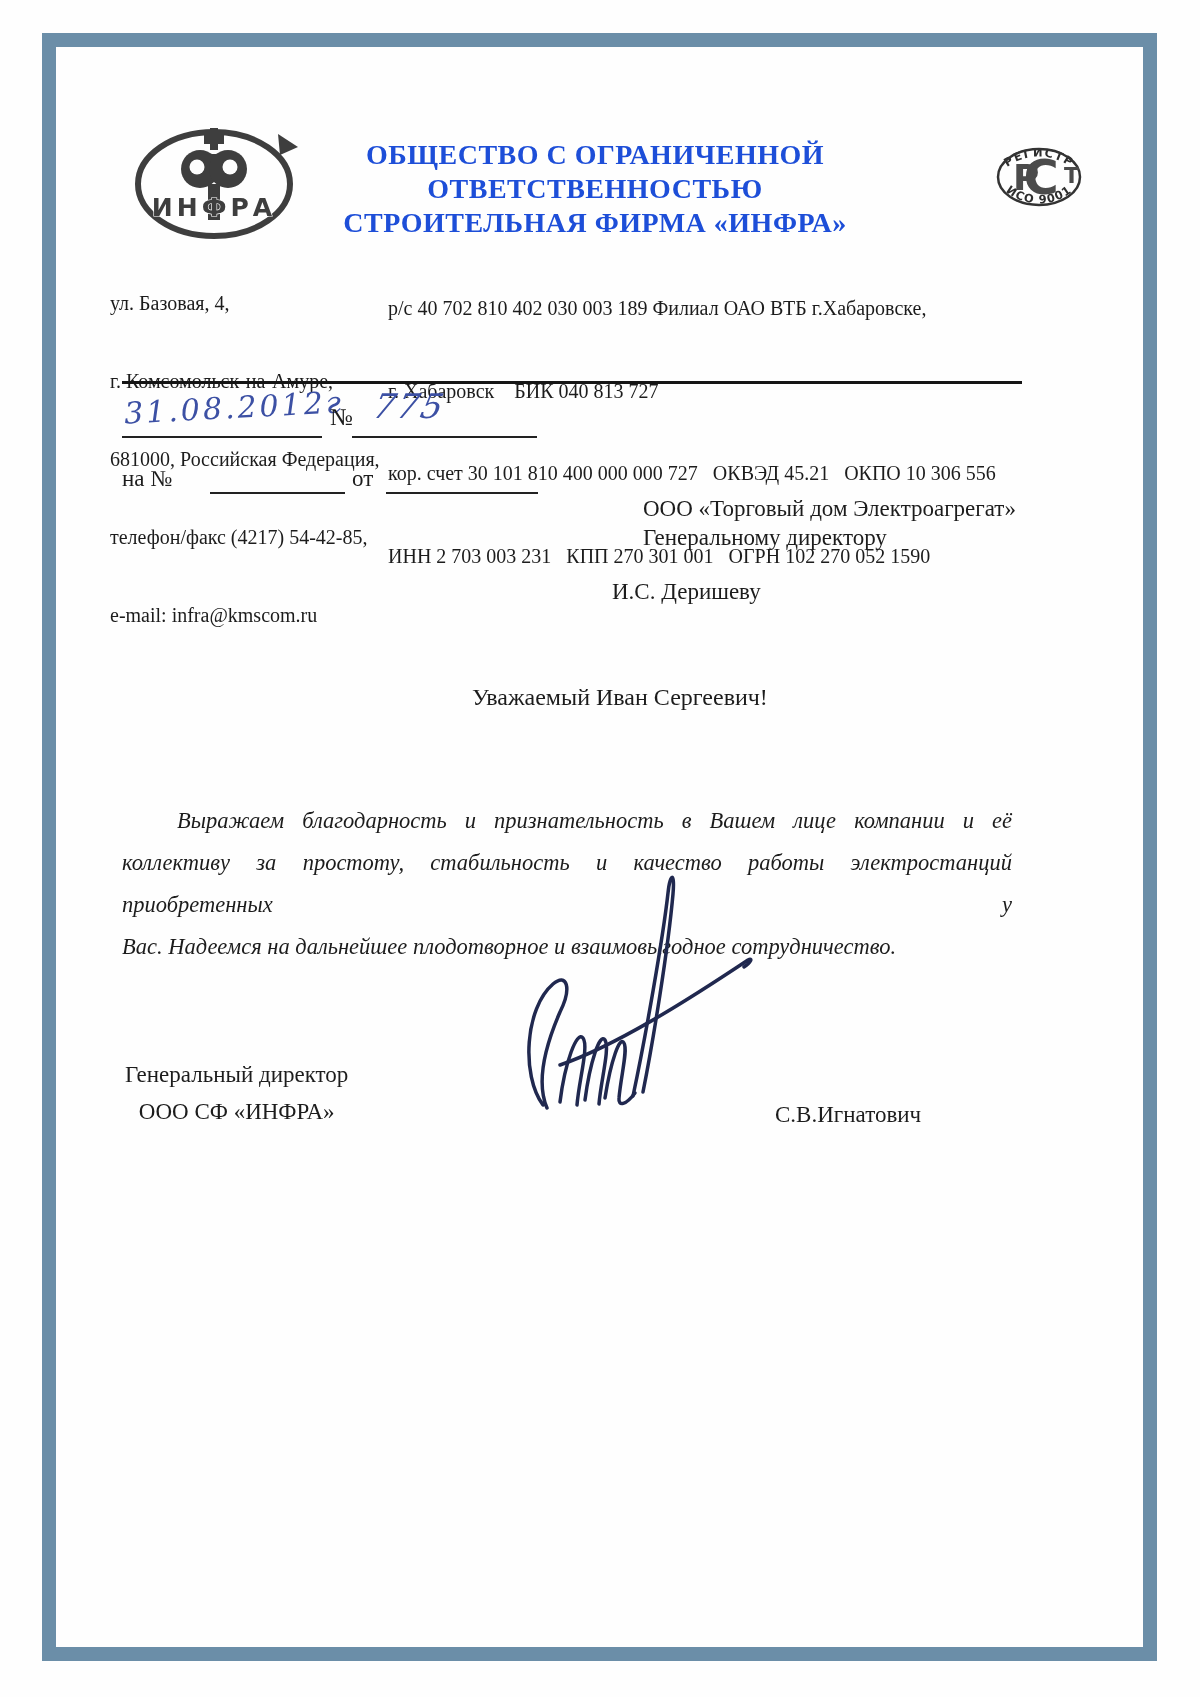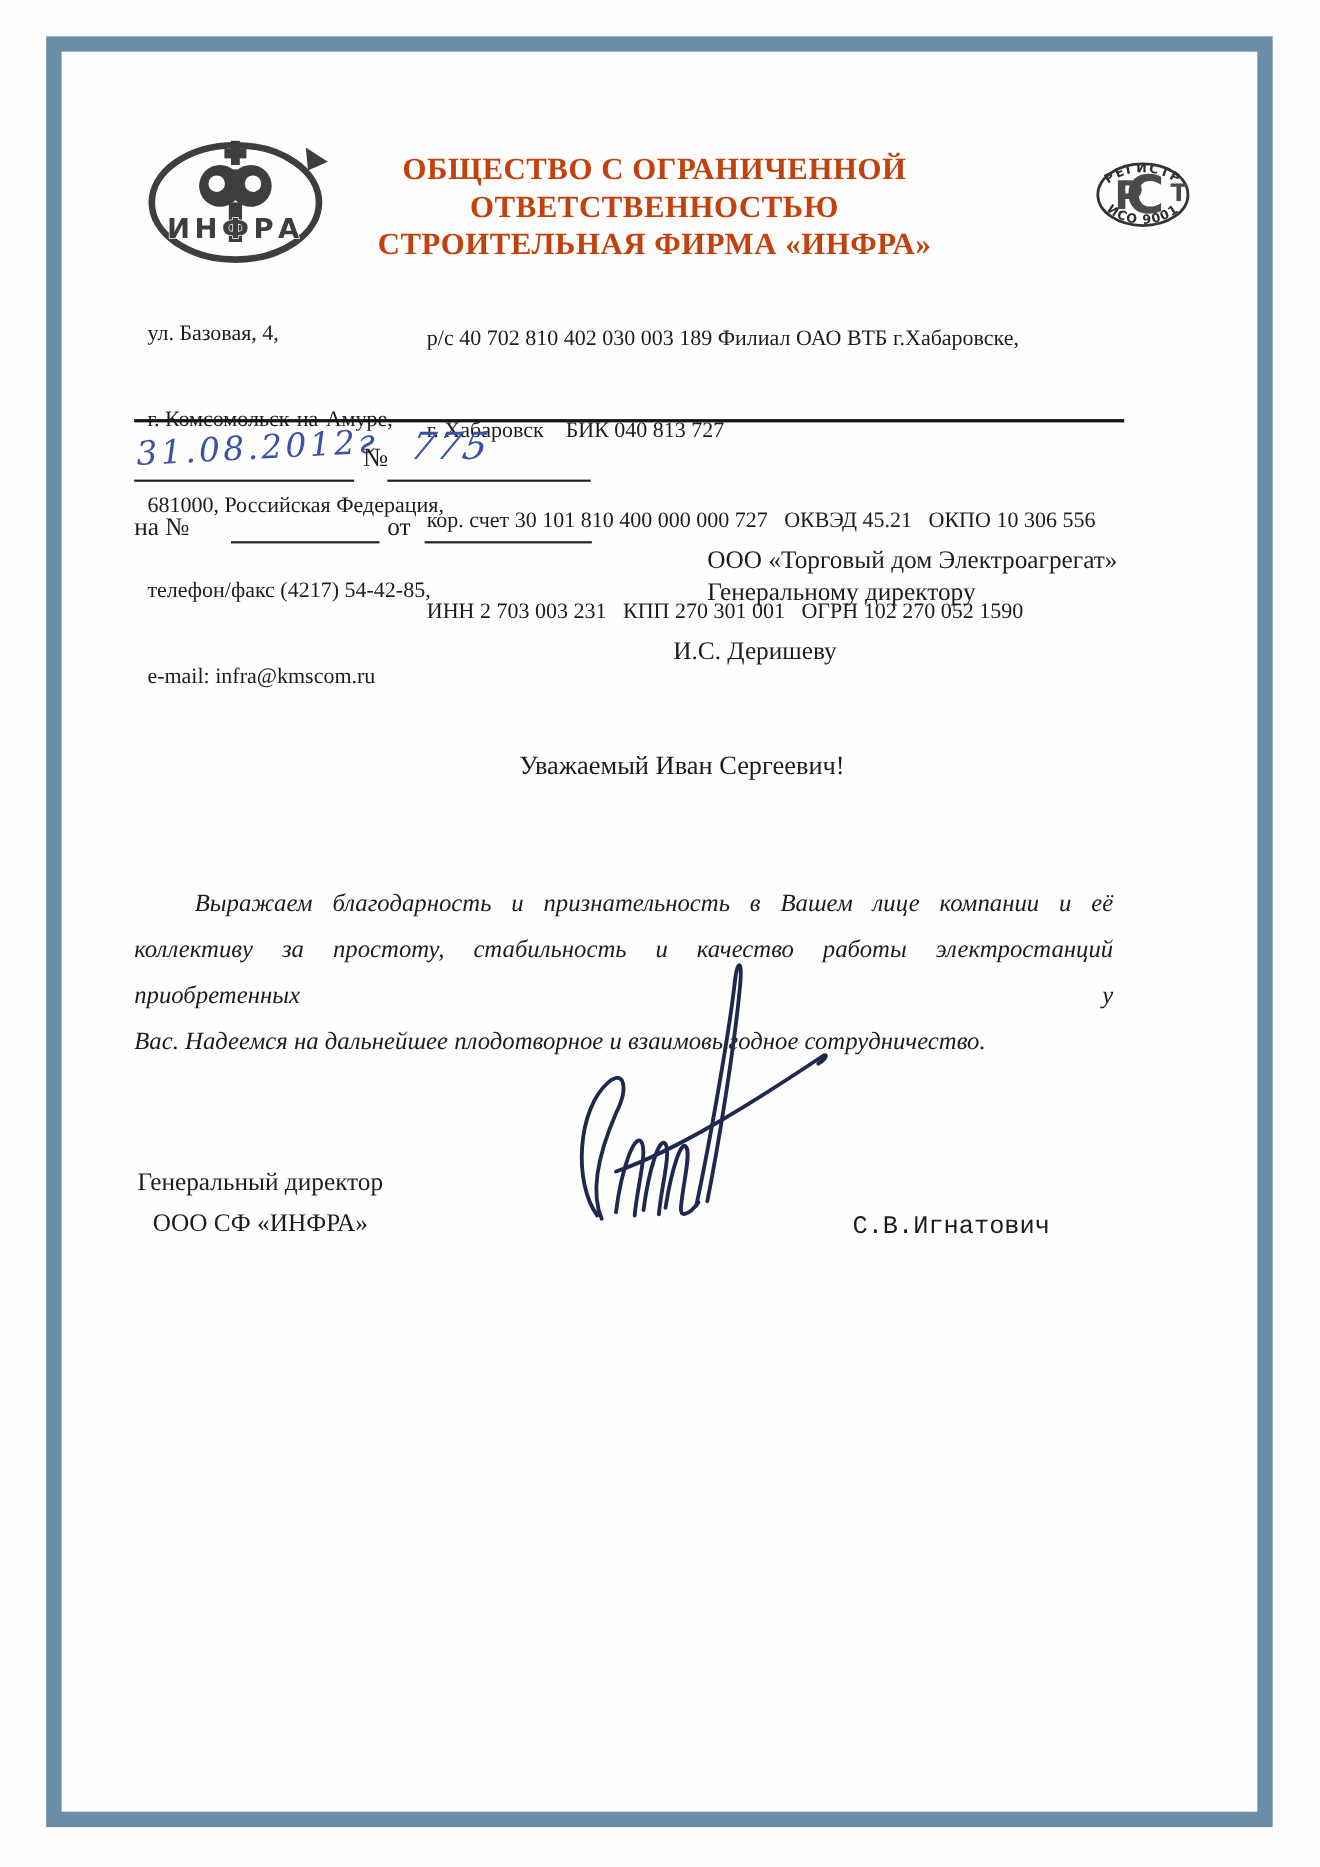--- a/index.html
+++ b/index.html
@@ -3,22 +3,22 @@
 <meta charset="utf-8">
 <style>
   html,body{margin:0;padding:0;background:#fff;}
   #canvas{position:relative;width:1200px;height:1697px;background:#fefefe;
           font-family:"Liberation Serif",serif;color:#1c1c1c;overflow:hidden;}
   .abs{position:absolute;}
   
   #frame{left:42px;top:33px;width:1087px;height:1600px;border:14px solid #6b8ea8;background:transparent;}
   
   #title{left:295px;top:138px;width:600px;text-align:center;font-weight:bold;
-         font-size:28px;line-height:34px;letter-spacing:.5px;color:#c2410c;}
-  #addr{left:134px;top:238px;font-size:20px;line-height:26px;white-space:pre;}
+         font-size:28px;line-height:34px;letter-spacing:.5px;color:#1d4ed8;}
+  #addr{left:110px;top:238px;font-size:20px;line-height:26px;white-space:pre;}
   #bank{left:388px;top:240px;font-size:20px;line-height:27.5px;white-space:pre;}
   #rule{left:122px;top:381px;width:900px;height:3px;background:#151515;}
   
   .hand{font-family:"DejaVu Serif",serif;font-style:italic;color:#3c50a4;}
   #hand-date{left:124px;top:390px;font-size:30px;letter-spacing:3px;transform:rotate(-3deg);}
   #no-label{left:330px;top:404px;font-size:24px;}
   #hand-num{left:374px;top:386px;font-size:34px;letter-spacing:2px;transform:skewX(-12deg);}
   .uline{height:26px;border-bottom:2px solid #222;}
   #ul1{left:122px;top:410px;width:200px;}
   #ul2{left:352px;top:410px;width:185px;}
@@ -29,21 +29,21 @@
   
   #recipient{left:643px;top:494px;font-size:23px;line-height:29px;}
   #person{left:612px;top:579px;font-size:23px;}
   #salutation{left:472px;top:684px;font-size:24px;}
   
   #body-text{left:122px;top:800px;width:890px;font-size:22.5px;line-height:42px;font-style:italic;}
   .jline{text-align:justify;text-align-last:justify;}
   .indent{text-indent:55px;}
   
   #position{left:125px;top:1056px;font-size:23px;line-height:37px;text-align:center;}
-  #sig-name{left:775px;top:1102px;font-size:23px;font-family:Liberation Mono, monospace;}
+  #sig-name{left:775px;top:1102px;font-size:23px;}
   #sig-svg{left:505px;top:860px;}
   #logo-svg{left:130px;top:122px;}
   #cert-svg{left:980px;top:120px;}
 </style>
 </head>
 <body>
 
 <div id="canvas">
 
   <div id="frame" class="abs"></div>

